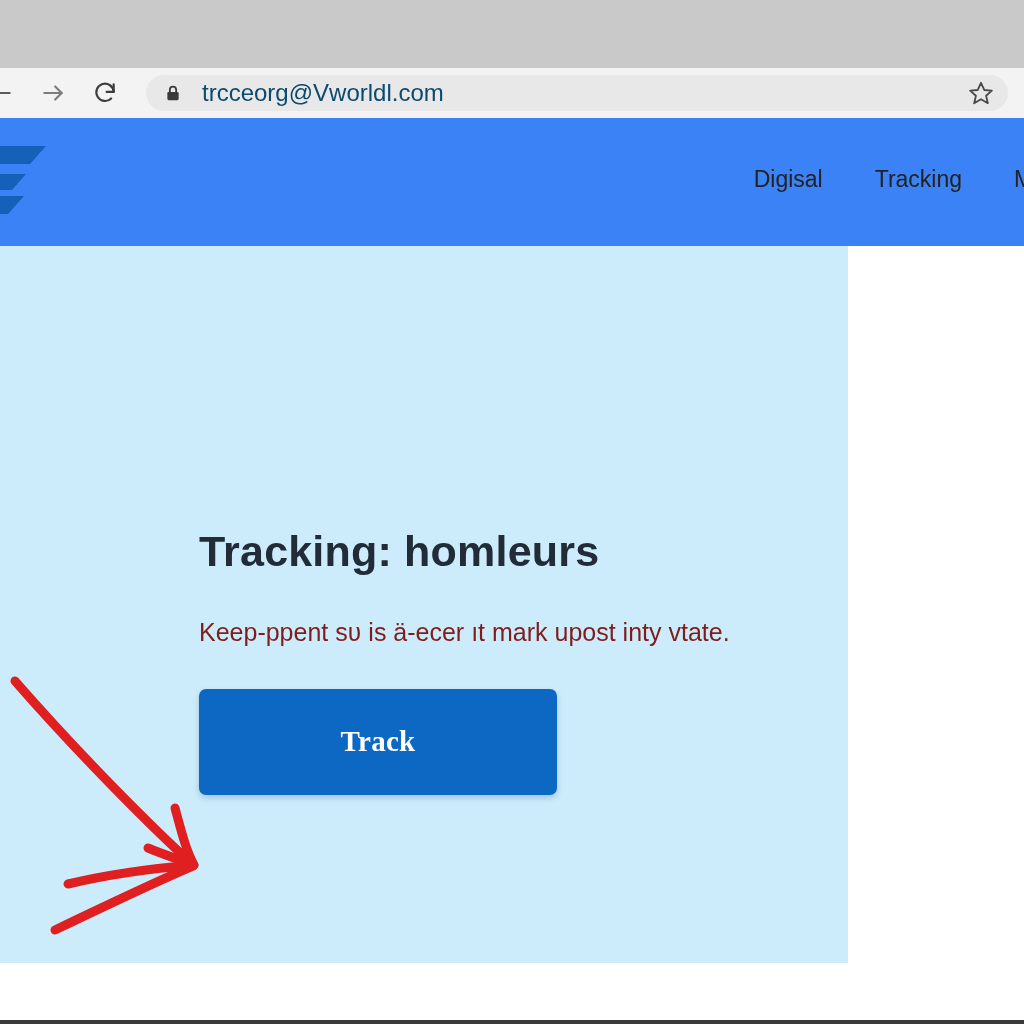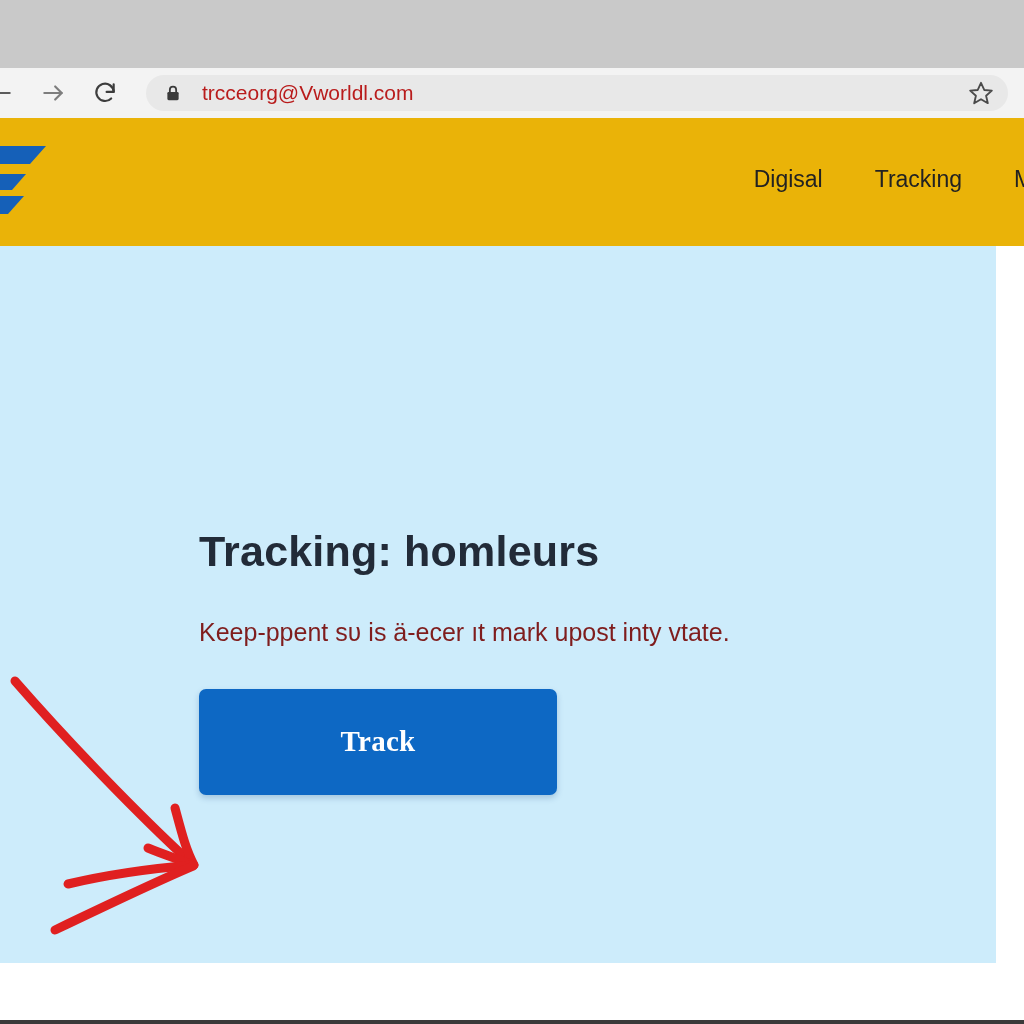--- a/index.html
+++ b/index.html
@@ -133,42 +133,42 @@
     border-radius: 18px;
     display: flex;
     align-items: center;
     padding: 0 14px 0 18px;
     cursor: text;
   }
   .lock-icon { flex: 0 0 auto; display: block; }
   .omnibox-url {
     flex: 1 1 auto;
     margin-left: 20px;
-    font-size: 21px;
-    color: #b91c1c;
+    font-size: 24px;
+    color: #0c4a6e;
     white-space: nowrap;
     overflow: hidden;
   }
   .star-icon { flex: 0 0 auto; cursor: pointer; display: block; }
 
   
   .page {
     position: absolute;
     left: 0; top: 118px;
     width: 1024px;
     height: 906px;
     background: #ffffff;
     overflow: hidden;
   }
 
   .site-header {
     position: relative;
     width: 1024px;
     height: 128px;
-    background: #eab308;
+    background: #3b82f6;
     display: flex;
     align-items: center;
   }
 
   .logo {
     position: absolute;
     left: -32px; top: 22px;
     width: 104px; height: 78px;
   }
 
@@ -184,21 +184,21 @@
     color: #222222;
     white-space: nowrap;
     padding: 6px 0;
     margin-left: 52px;
     cursor: pointer;
   }
   .nav-link.clipped { margin-right: -22px; }
 
   .hero {
     position: relative;
-    width: 996px;
+    width: 848px;
     height: 717px;
     background: #cdecfb;
     overflow: hidden;
   }
 
   .hero-inner {
     position: absolute;
     left: 199px; top: 282px;
     width: 690px;
   }

